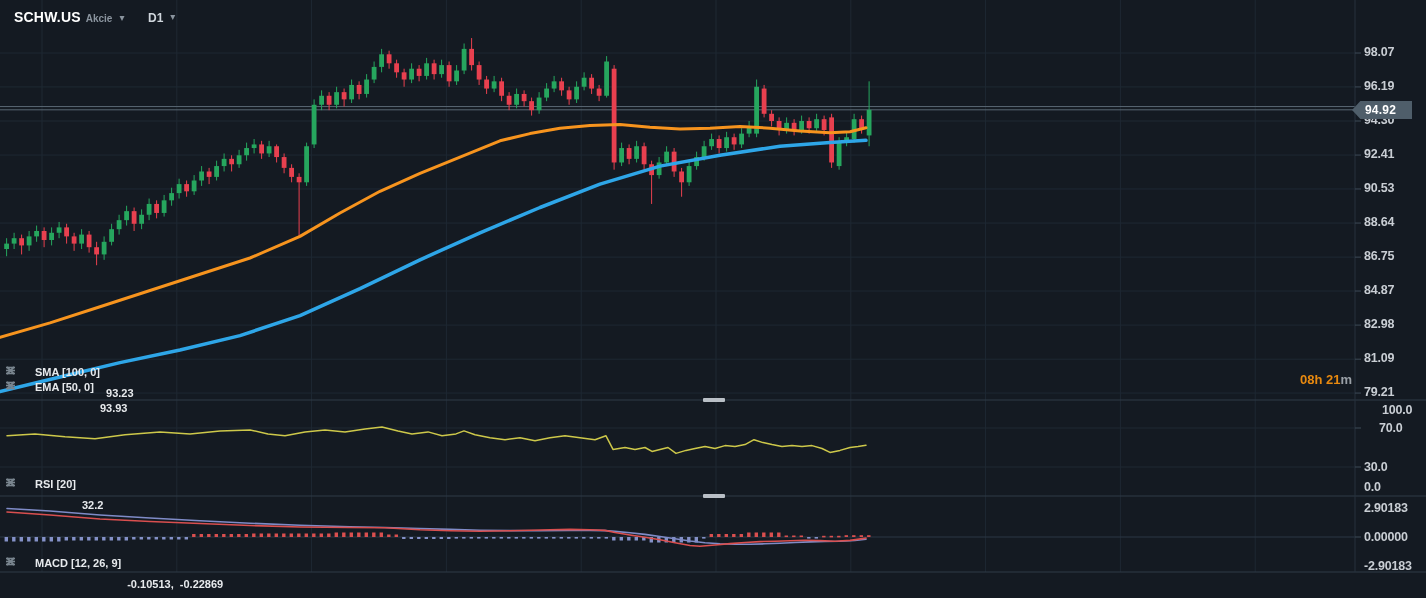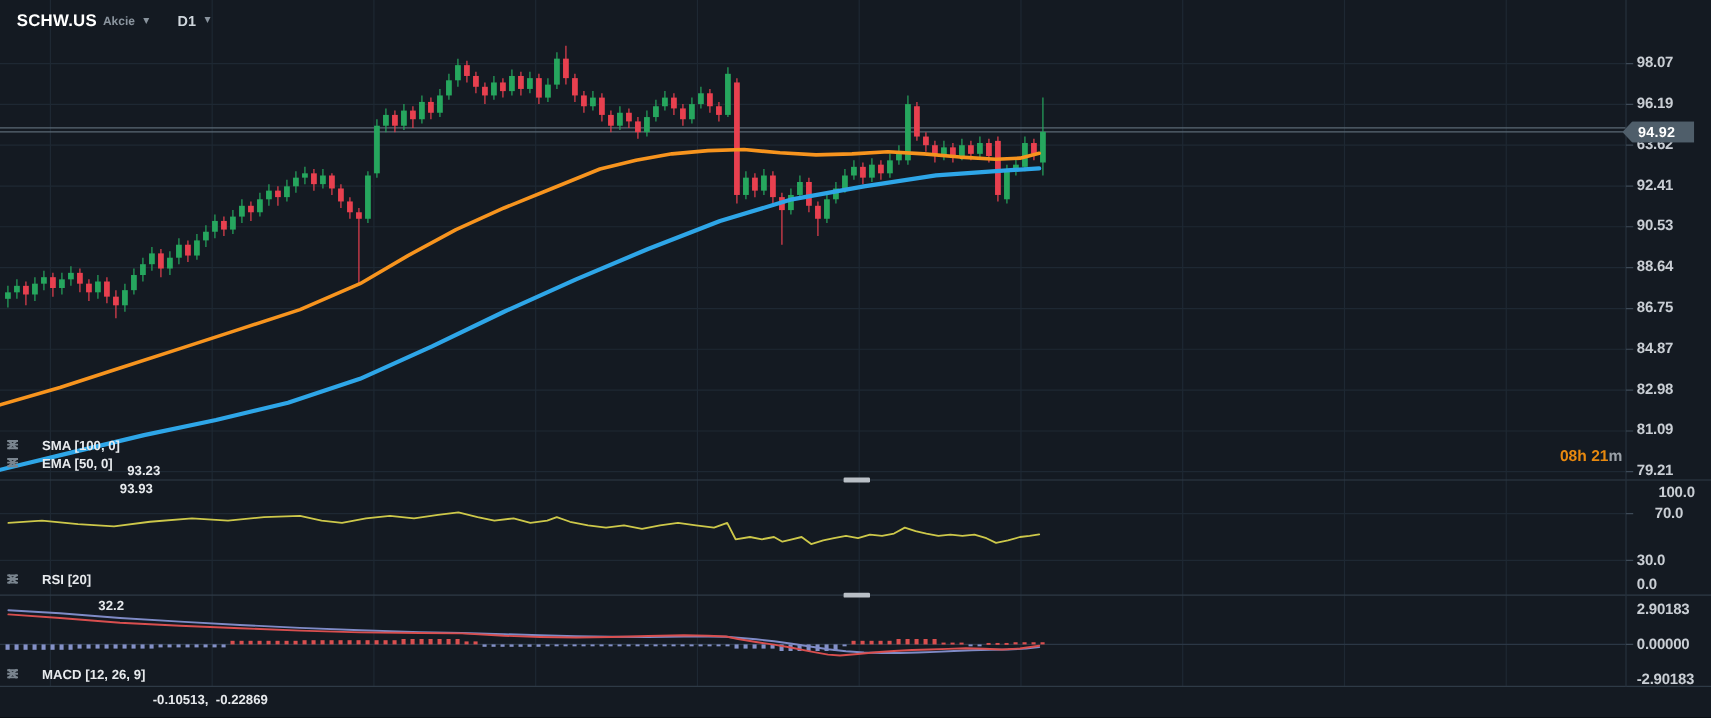--- a/index.html
+++ b/index.html
@@ -1,18 +1,18 @@
 <!DOCTYPE html>
 <html><head>
 <meta charset="utf-8">
 <style>
   html,body{margin:0;padding:0;background:#0e141b;}
   .app{
     position:relative;width:1426px;height:598px;overflow:hidden;
-    background:#000000;
+    background:#0c4a6e;
     font-family:"Liberation Sans","DejaVu Sans",sans-serif;
     -webkit-font-smoothing:antialiased;
   }
   svg{position:absolute;left:0;top:0;display:block;}
   .hdr{position:absolute;left:14px;top:9px;display:flex;align-items:center;z-index:30;}
   .sym{color:#ffffff;font-size:14px;font-weight:700;letter-spacing:.2px;cursor:pointer;}
   .atype{color:#8a949e;font-size:10px;font-weight:700;margin-left:5px;margin-top:2px;}
   .caret{color:#8a949e;font-size:10px;margin-left:7px;cursor:pointer;}
   .tf{position:absolute;left:148px;top:11px;display:flex;z-index:30;cursor:pointer;}
   .tf-lbl{color:#cfd6dc;font-size:12px;font-weight:700;}
@@ -558,21 +558,21 @@
     <span class="cd-time">08h 21</span><span class="cd-unit">m</span>
   </div>
 
   <div class="ptag" id="ptag" style="top: 101px;">
     <span>94.92</span>
   </div>
 
   <div class="axis-area" id="priceAxis">
       <div class="plabel" style="top: 45.0269px; left: 9px;">98.07</div>
       <div class="plabel" style="top: 78.9233px; left: 9px;">96.19</div>
-      <div class="plabel" style="top: 113px; left: 9px;">63.62</div>
+      <div class="plabel" style="top: 113px; left: 9px;">94.30</div>
       <div class="plabel" style="top: 147.077px; left: 9px;">92.41</div>
       <div class="plabel" style="top: 180.973px; left: 9px;">90.53</div>
       <div class="plabel" style="top: 215.05px; left: 9px;">88.64</div>
       <div class="plabel" style="top: 249.126px; left: 9px;">86.75</div>
       <div class="plabel" style="top: 283.023px; left: 9px;">84.87</div>
       <div class="plabel" style="top: 317.1px; left: 9px;">82.98</div>
       <div class="plabel" style="top: 351.176px; left: 9px;">81.09</div>
       <div class="plabel" style="top: 385.073px; left: 9px;">79.21</div>
       <div class="slabel" style="top: 403px; left: 9px; margin-left: 18px;">100.0</div>
       <div class="slabel" style="top: 421px; left: 24px;">70.0</div>

